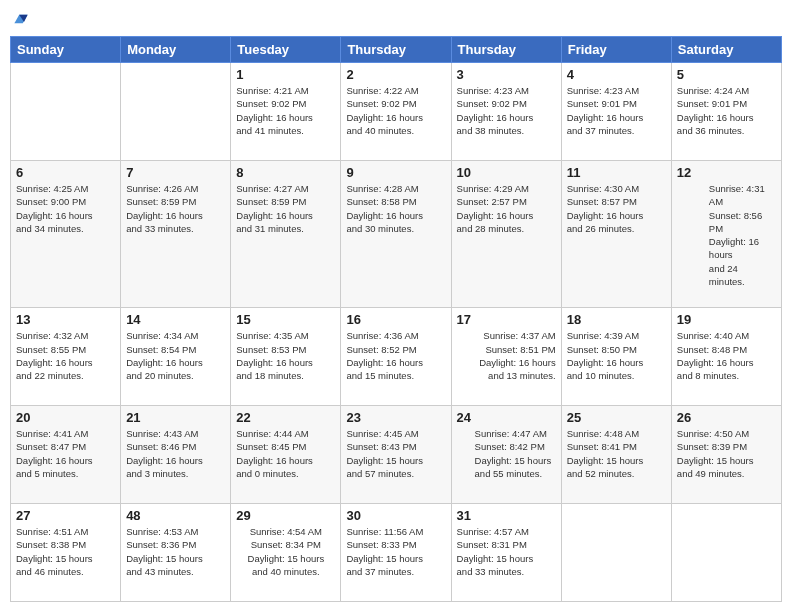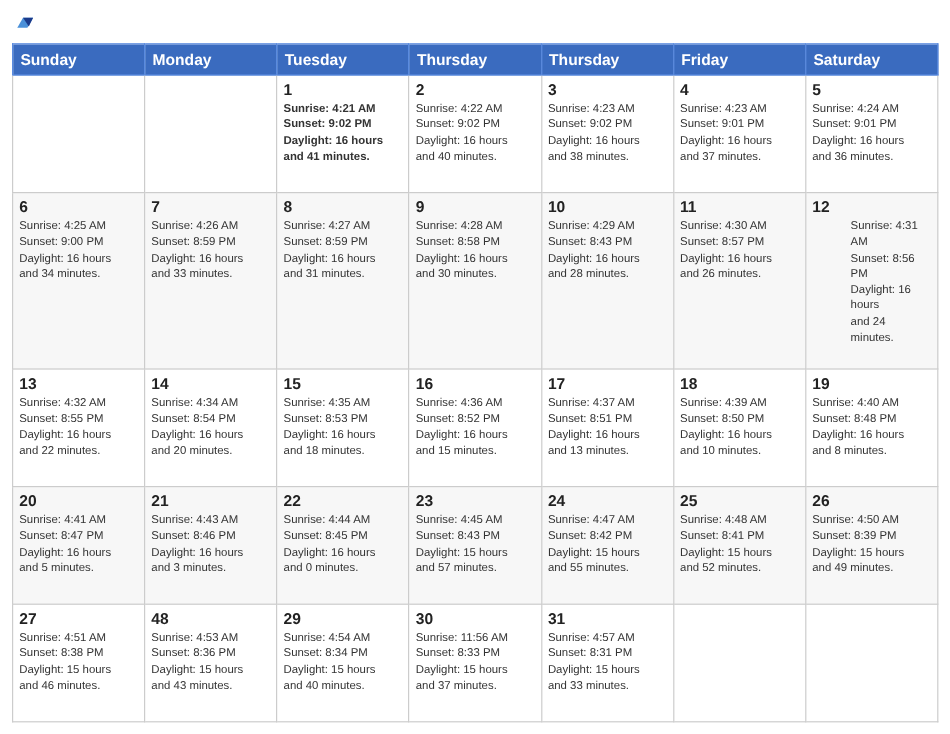--- a/index.html
+++ b/index.html
@@ -118,21 +118,21 @@
           <th>Friday</th>
           <th>Saturday</th>
         </tr>
     </thead>
     <tbody id="calendar-body">
     <tr>
           <td class="empty-cell"></td>
           <td class="empty-cell"></td>
           <td>
             <span class="day-num">1</span>
-            <div class="day-info" style="white-space: pre-line; font-weight: bold;">Sunrise: 4:21 AM
+            <div class="day-info" style="white-space: pre-line;">Sunrise: 4:21 AM
 Sunset: 9:02 PM
 Daylight: 16 hours
 and 41 minutes.</div>
           </td>
           <td>
             <span class="day-num">2</span>
             <div class="day-info" style="white-space: pre-line;">Sunrise: 4:22 AM
 Sunset: 9:02 PM
 Daylight: 16 hours
 and 40 minutes.</div>
@@ -184,21 +184,21 @@
           <td>
             <span class="day-num">9</span>
             <div class="day-info" style="white-space: pre-line;">Sunrise: 4:28 AM
 Sunset: 8:58 PM
 Daylight: 16 hours
 and 30 minutes.</div>
           </td>
           <td>
             <span class="day-num">10</span>
             <div class="day-info" style="white-space: pre-line;">Sunrise: 4:29 AM
-Sunset: 8:43 PM
+Sunset: 2:57 PM
 Daylight: 16 hours
 and 28 minutes.</div>
           </td>
           <td>
             <span class="day-num">11</span>
             <div class="day-info" style="white-space: pre-line;">Sunrise: 4:30 AM
 Sunset: 8:57 PM
 Daylight: 16 hours
 and 26 minutes.</div>
           </td>
@@ -234,21 +234,21 @@
           </td>
           <td>
             <span class="day-num">16</span>
             <div class="day-info" style="white-space: pre-line;">Sunrise: 4:36 AM
 Sunset: 8:52 PM
 Daylight: 16 hours
 and 15 minutes.</div>
           </td>
           <td>
             <span class="day-num">17</span>
-            <div class="day-info" style="white-space: pre-line;">Sunrise: 4:37 AM
+            <div class="day-info" style="white-space: pre-line; text-align: right;">Sunrise: 4:37 AM
 Sunset: 8:51 PM
 Daylight: 16 hours
 and 13 minutes.</div>
           </td>
           <td>
             <span class="day-num">18</span>
             <div class="day-info" style="white-space: pre-line;">Sunrise: 4:39 AM
 Sunset: 8:50 PM
 Daylight: 16 hours
 and 10 minutes.</div>
@@ -285,21 +285,21 @@
           </td>
           <td>
             <span class="day-num">23</span>
             <div class="day-info" style="white-space: pre-line;">Sunrise: 4:45 AM
 Sunset: 8:43 PM
 Daylight: 15 hours
 and 57 minutes.</div>
           </td>
           <td>
             <span class="day-num">24</span>
-            <div class="day-info" style="white-space: pre-line;">Sunrise: 4:47 AM
+            <div class="day-info" style="white-space: pre-line; margin-left: 18px;">Sunrise: 4:47 AM
 Sunset: 8:42 PM
 Daylight: 15 hours
 and 55 minutes.</div>
           </td>
           <td>
             <span class="day-num">25</span>
             <div class="day-info" style="white-space: pre-line;">Sunrise: 4:48 AM
 Sunset: 8:41 PM
 Daylight: 15 hours
 and 52 minutes.</div>
@@ -322,21 +322,21 @@
           </td>
           <td>
             <span class="day-num">48</span>
             <div class="day-info" style="white-space: pre-line;">Sunrise: 4:53 AM
 Sunset: 8:36 PM
 Daylight: 15 hours
 and 43 minutes.</div>
           </td>
           <td>
             <span class="day-num">29</span>
-            <div class="day-info" style="white-space: pre-line;">Sunrise: 4:54 AM
+            <div class="day-info" style="white-space: pre-line; text-align: center;">Sunrise: 4:54 AM
 Sunset: 8:34 PM
 Daylight: 15 hours
 and 40 minutes.</div>
           </td>
           <td>
             <span class="day-num">30</span>
             <div class="day-info" style="white-space: pre-line;">Sunrise: 11:56 AM
 Sunset: 8:33 PM
 Daylight: 15 hours
 and 37 minutes.</div>

